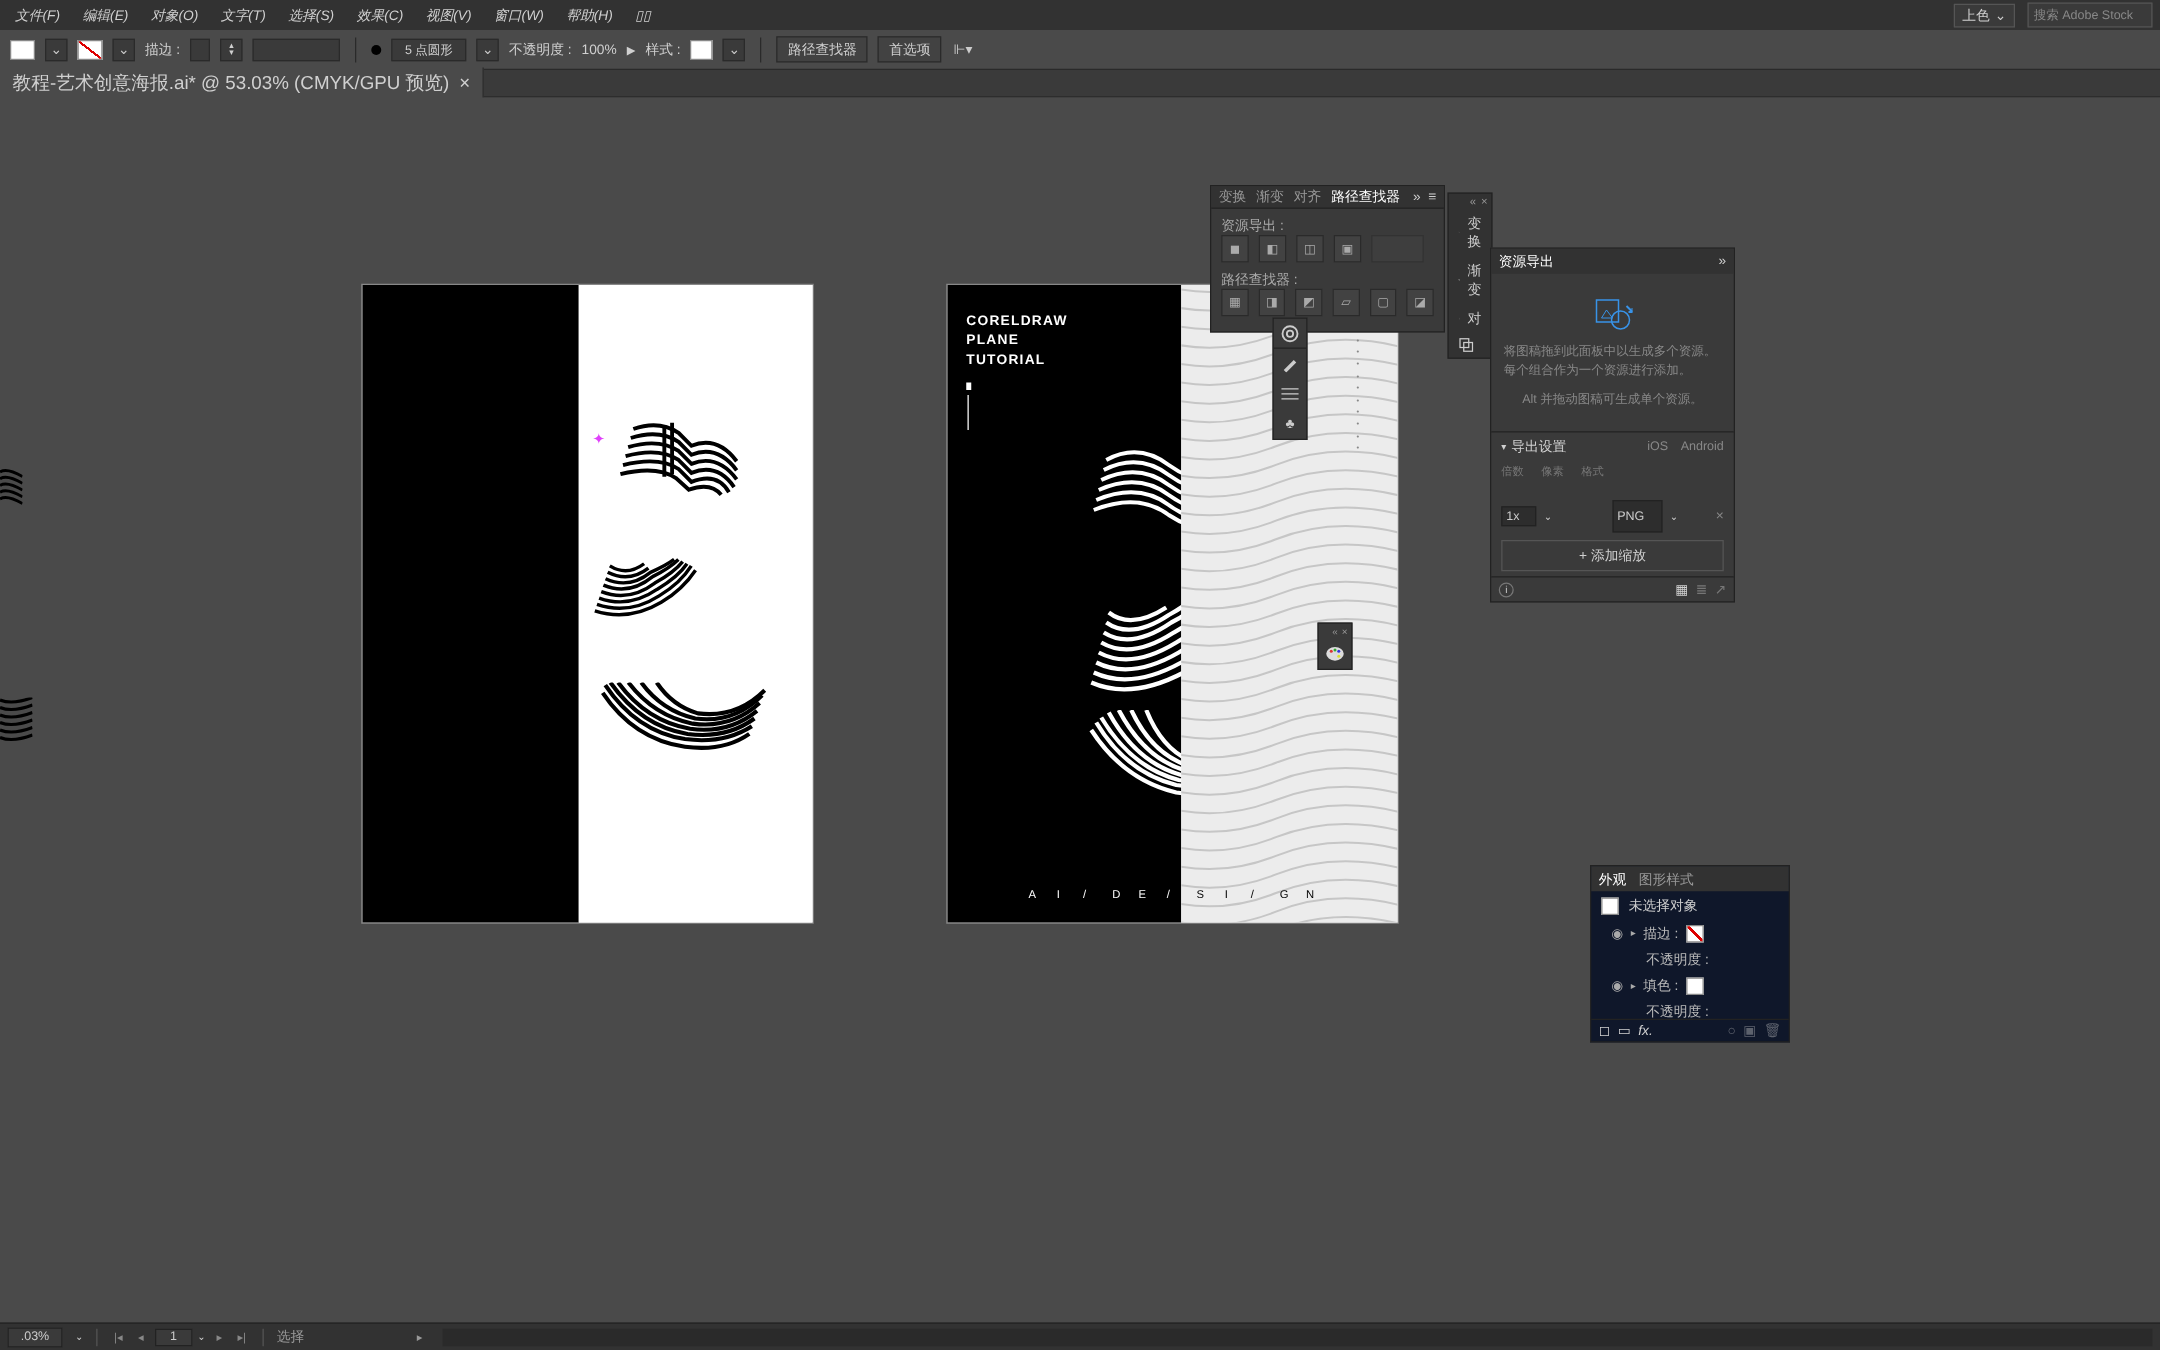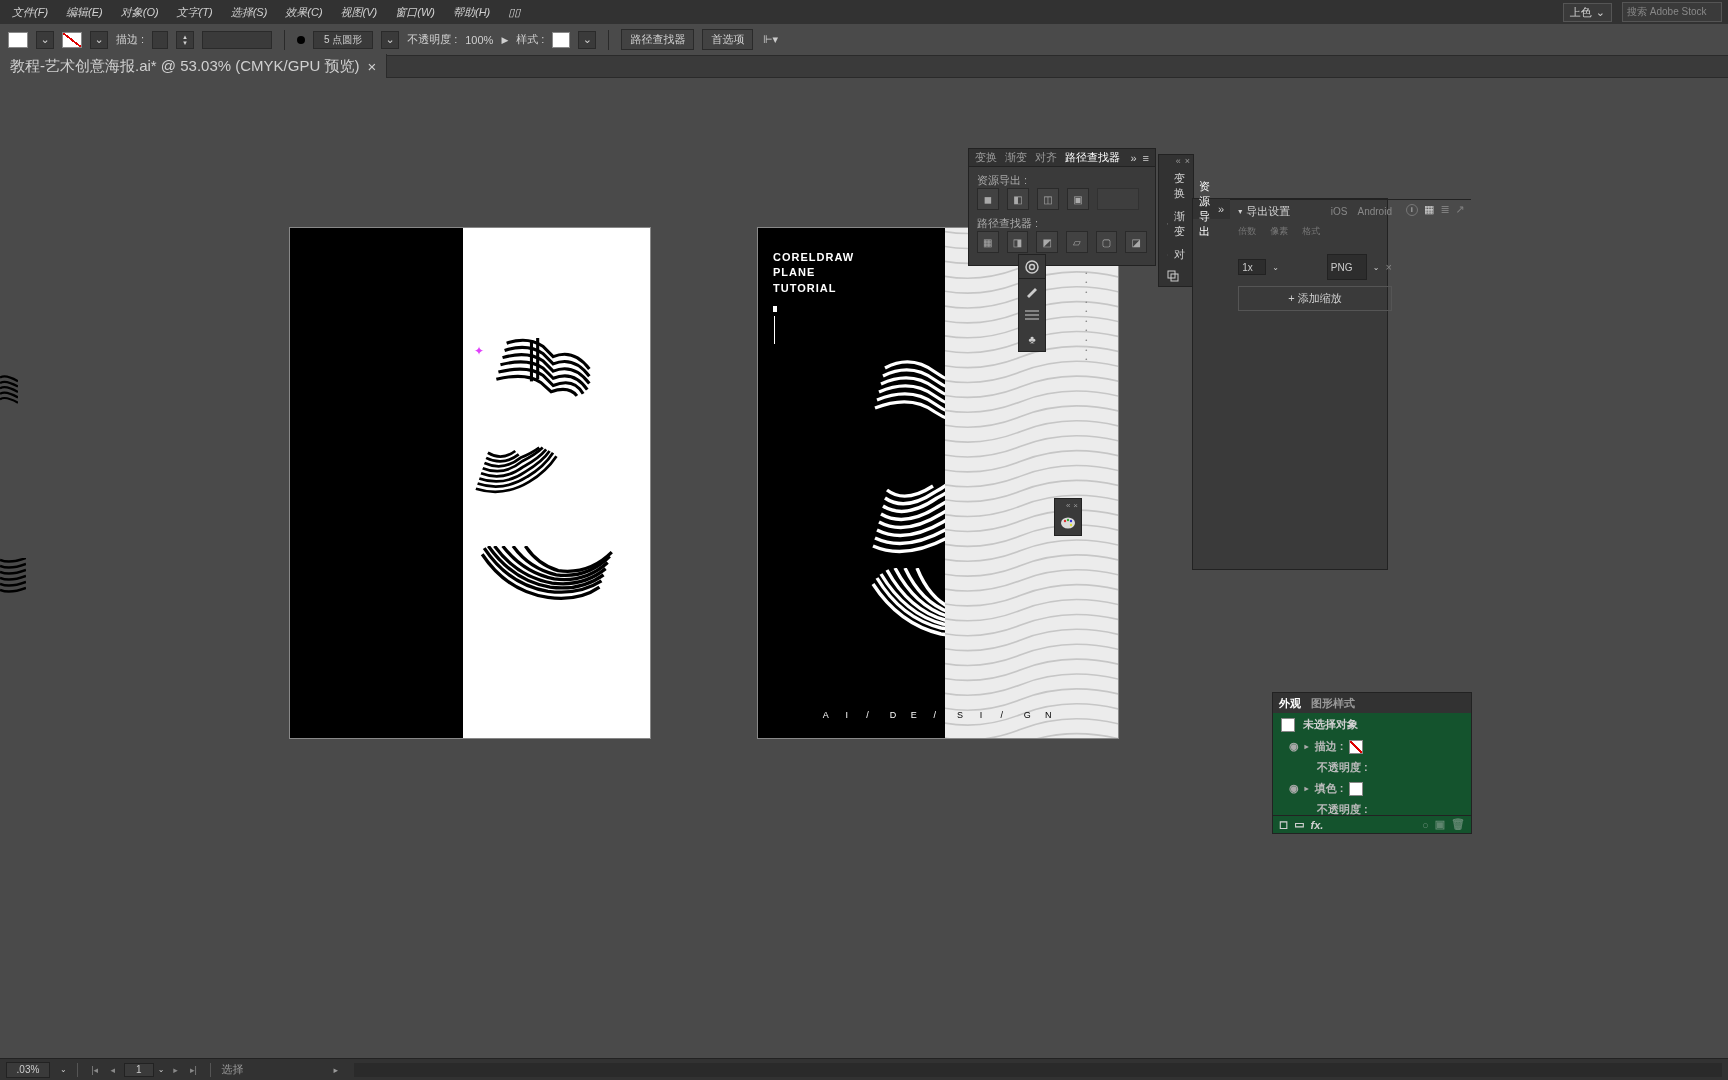--- a/index.html
+++ b/index.html
@@ -67,33 +67,33 @@
 .panel .row { display: flex; gap: 8px; align-items: center; margin-bottom: 6px; }
 .icon-btn { width: 22px; height: 22px; background: #424242; border: 1px solid #2a2a2a; display: flex; align-items: center; justify-content: center; cursor: pointer; font-size: 10px; color: #aaa; }
 
 .pathfinder { left: 968px; top: 70px; width: 188px; }
 .pathfinder .lbl { color: #aaa; }
 
 .panel-list { position: absolute; left: 1160px; top: 76px; width: 120px; background: #323232; border: 1px solid #222; }
 .panel-list .item { padding: 4px 8px; display: flex; align-items: center; gap: 6px; cursor: pointer; }
 .pl-icon { width: 12px; height: 12px; display: inline-block; }
 
-.asset-panel { position: absolute; left: 1192px; top: 120px; width: 196px; height: 372px; background: #3a3a3a; border: 1px solid #222; display: flex; flex-direction: row; }
+.asset-panel { position: absolute; left: 1192px; top: 120px; width: 196px; height: 284px; background: #3a3a3a; border: 1px solid #222; display: flex; flex-direction: column; }
 .asset-panel .tabhead { height: 20px; background: #323232; display: flex; align-items: center; padding: 0 6px; gap: 8px; }
 .asset-panel .drop-area { flex: 1; display: flex; flex-direction: column; align-items: center; justify-content: center; padding: 10px; color: #888; font-size: 10px; gap: 8px; }
 .asset-panel .big-icon { width: 32px; height: 28px; }
 .asset-panel .export-settings { border-top: 1px solid #222; padding: 4px 8px; }
 .asset-panel .platforms { display: flex; gap: 10px; color: #888; font-size: 10px; padding: 2px 0; }
 .asset-panel .scale-row { display: flex; gap: 6px; align-items: center; padding: 2px 0; margin-top: 12px; }
 .asset-panel .add-scale { text-align: center; padding: 4px; border: 1px solid #555; margin-top: 4px; cursor: pointer; }
 .asset-panel .footer { height: 20px; border-top: 1px solid #222; display: flex; align-items: center; padding: 0 6px; gap: 6px; }
 .mini-input { height: 16px; background: #2d2d2d; border: 1px solid #222; color: #ccc; font-size: 10px; padding: 0 3px; width: 28px; }
 .mini-select { height: 16px; background: #2d2d2d; border: 1px solid #222; color: #ccc; font-size: 10px; padding: 12px 3px; width: 40px; }
 
-.appearance-panel { position: absolute; left: 1272px; top: 614px; width: 200px; height: 142px; background: #14532d; border: 1px solid #222; font-weight: bold; }
+.appearance-panel { position: absolute; left: 1272px; top: 614px; width: 160px; height: 142px; background: #0f172a; border: 1px solid #222; }
 .appearance-panel .tabhead { height: 20px; background: #323232; display: flex; align-items: center; padding: 0 6px; gap: 10px; }
 .appearance-panel .swatch-row { display: flex; align-items: center; gap: 8px; padding: 4px 8px; }
 .appearance-panel .sub-row { display: flex; align-items: center; gap: 6px; padding: 3px 8px 3px 16px; color: #bbb; }
 .appearance-panel .sq { width: 14px; height: 14px; border: 1px solid #888; }
 .appearance-panel .sq.white { background: #fff; }
 .appearance-panel .sq.none { background: #fff; position: relative; }
 .appearance-panel .sq.none::after { content: ''; position: absolute; inset: 0; background: linear-gradient(to top right, transparent 44%, #d00 44%, #d00 56%, transparent 56%); }
 .appearance-panel .footer { position: absolute; bottom: 0; left: 0; right: 0; height: 18px; border-top: 1px solid #222; display: flex; align-items: center; padding: 0 6px; gap: 6px; }
 .appearance-panel .eye { color: #aaa; }
 .appearance-panel .tri { color: #aaa; font-size: 8px; }
@@ -415,20 +415,31 @@
           <rect x="4" y="4" width="7" height="7" fill="none" stroke="#ccc"></rect>
         </svg>
       </div>
   </div>
 
   <div class="asset-panel">
     <div class="tabhead">
       <span style="color:#fff">资源导出</span>
       <span style="margin-left:auto">»</span>
     </div>
+    <div class="drop-area">
+      <svg class="big-icon" viewBox="0 0 40 34">
+        <rect x="4" y="2" width="22" height="22" fill="none" stroke="#3893e8" stroke-width="1.5"></rect>
+        <circle cx="28" cy="22" r="9" fill="none" stroke="#3893e8" stroke-width="1.5"></circle>
+        <path d="M9 20 L14 12 L20 20 Z" fill="none" stroke="#3893e8"></path>
+        <path d="M34 8 L40 14" stroke="#3893e8" stroke-width="2"></path>
+        <path d="M36 14 L40 14 L40 10" fill="none" stroke="#3893e8" stroke-width="2"></path>
+      </svg>
+      <div style="text-align:left;line-height:1.5">将图稿拖到此面板中以生成多个资源。每个组合作为一个资源进行添加。</div>
+      <div style="text-align:left;line-height:1.5">Alt 并拖动图稿可生成单个资源。</div>
+    </div>
     <div class="export-settings">
       <div style="display:flex;align-items:center;gap:4px">
           <span style="font-size:8px">▾</span>
           <span>导出设置</span>
         <div class="platforms" style="margin-left:auto">
           <span>iOS</span>
           <span>Android</span>
         </div>
       </div>
       <div class="scale-row" style="color:#777;font-size:9px;gap:14px;margin-top:4px">

